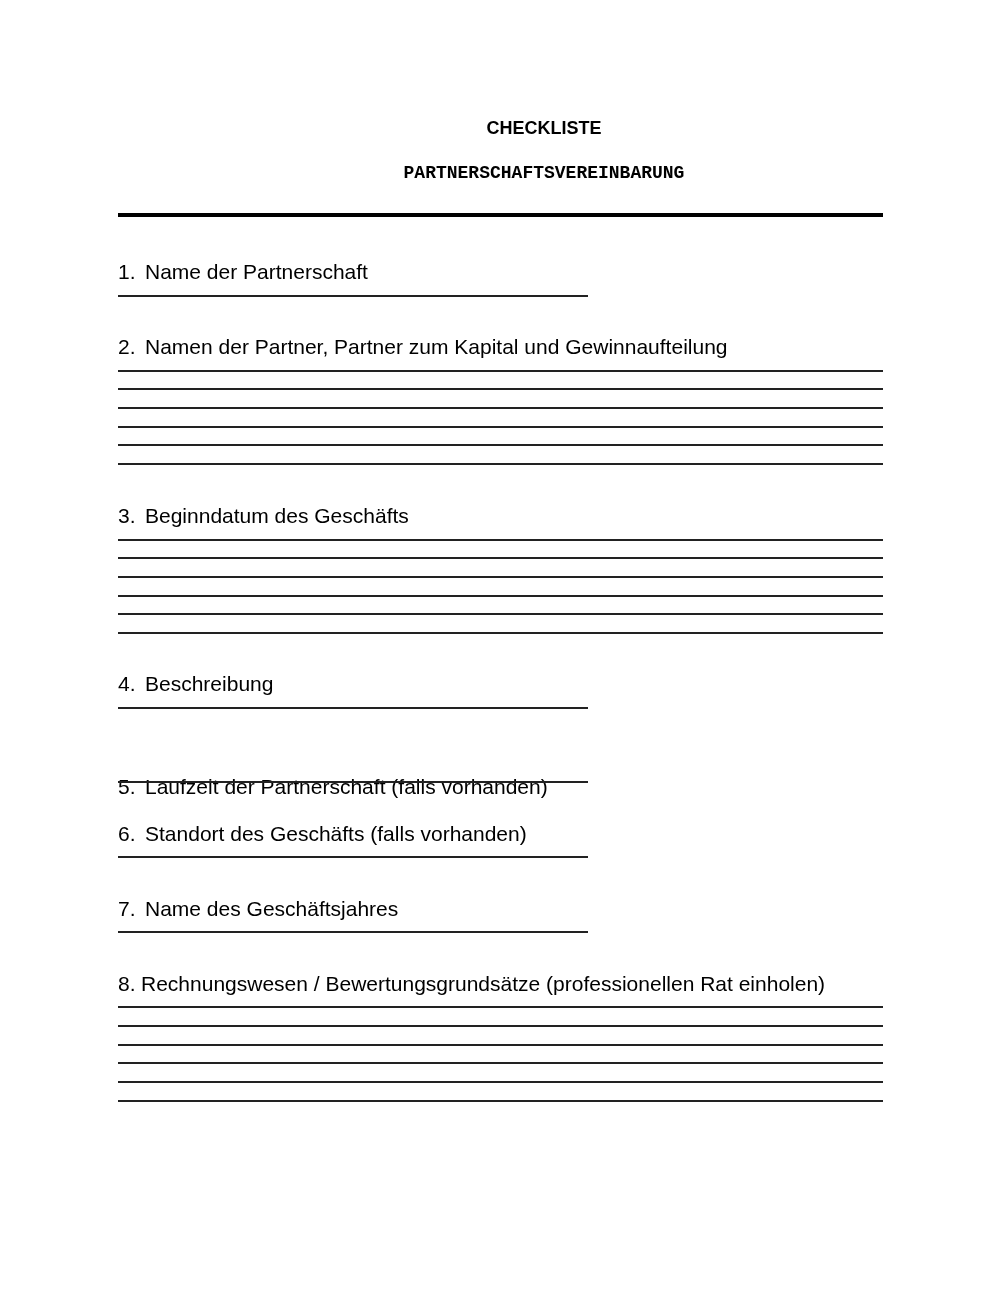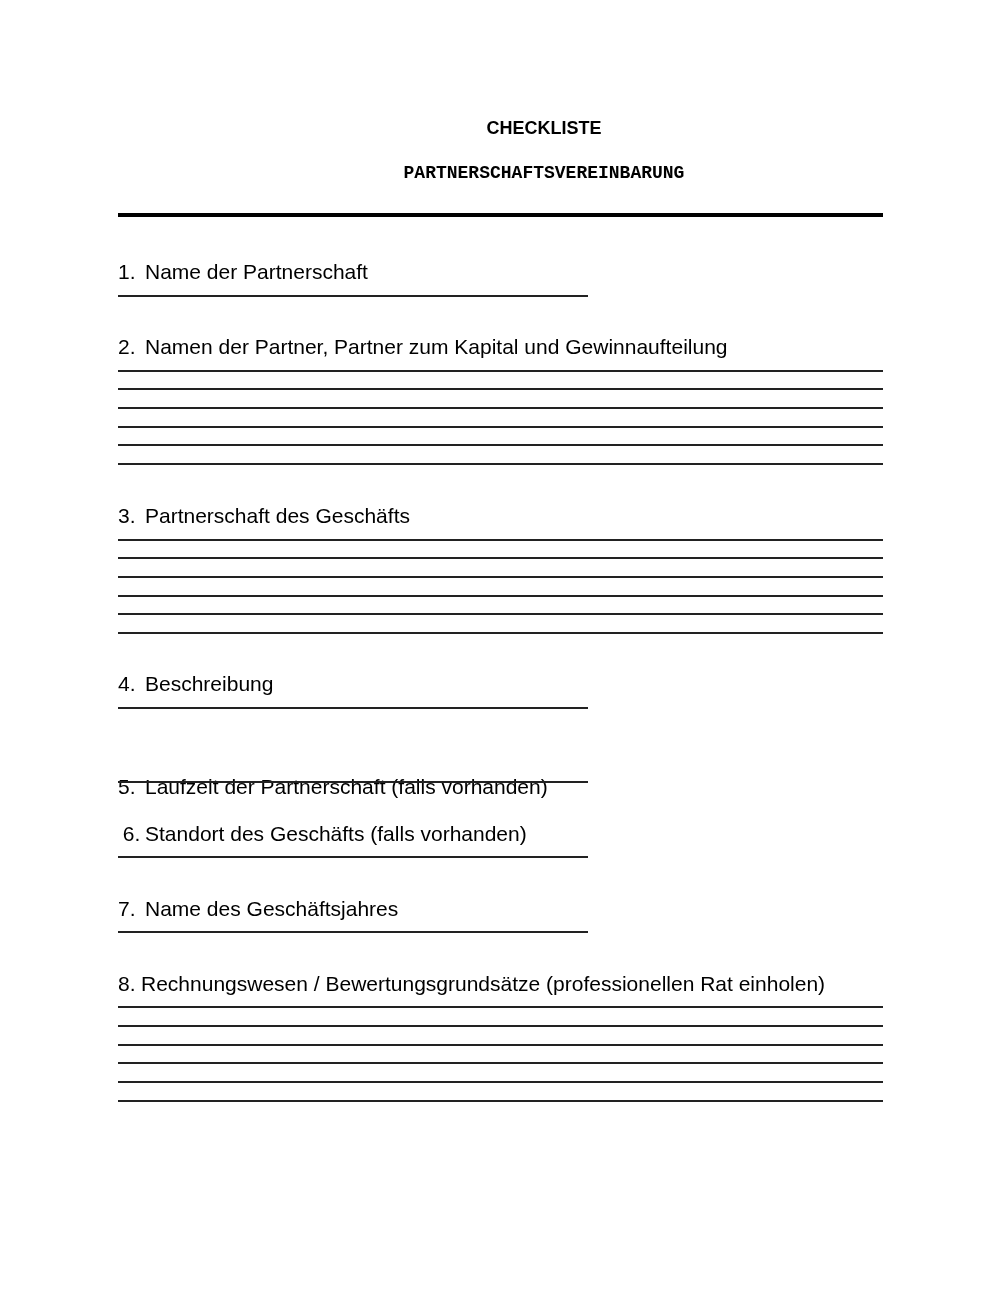--- a/index.html
+++ b/index.html
@@ -24,35 +24,35 @@
 <div class="line short" style="top:295px;"></div>
 
 <div class="label" style="top:335px;"><span class="num">2.</span><span>Namen der Partner, Partner zum Kapital und Gewinnaufteilung</span></div>
 <div class="line full" style="top:370px;"></div>
 <div class="line full" style="top:388px;"></div>
 <div class="line full" style="top:407px;"></div>
 <div class="line full" style="top:426px;"></div>
 <div class="line full" style="top:444px;"></div>
 <div class="line full" style="top:463px;"></div>
 
-<div class="label" style="top:504px;"><span class="num">3.</span><span>Partnerschaft des Geschäfts</span></div>
+<div class="label" style="top:504px;"><span class="num">3.</span><span>Beginndatum des Geschäfts</span></div>
 <div class="line full" style="top:539px;"></div>
 <div class="line full" style="top:557px;"></div>
 <div class="line full" style="top:576px;"></div>
 <div class="line full" style="top:595px;"></div>
 <div class="line full" style="top:613px;"></div>
 <div class="line full" style="top:632px;"></div>
 
 <div class="label" style="top:672px;"><span class="num">4.</span><span>Beschreibung</span></div>
 <div class="line short" style="top:707px;"></div>
 
 <div class="label" style="top:747px;margin-top:28px;"><span class="num">5.</span><span>Laufzeit der Partnerschaft (falls vorhanden)</span></div>
 <div class="line short" style="top:781px;"></div>
 
-<div class="label" style="top:822px;text-align:center;"><span class="num">6.</span><span>Standort des Geschäfts (falls vorhanden)</span></div>
+<div class="label" style="top:822px;"><span class="num">6.</span><span>Standort des Geschäfts (falls vorhanden)</span></div>
 <div class="line short" style="top:856px;"></div>
 
 <div class="label" style="top:897px;"><span class="num">7.</span><span>Name des Geschäftsjahres</span></div>
 <div class="line short" style="top:931px;"></div>
 
 <div class="label s8" style="top:972px;"><span class="num">8.</span><span>Rechnungswesen / Bewertungsgrundsätze (professionellen Rat einholen)</span></div>
 <div class="line full" style="top:1006px;"></div>
 <div class="line full" style="top:1025px;"></div>
 <div class="line full" style="top:1044px;"></div>
 <div class="line full" style="top:1062px;"></div>

